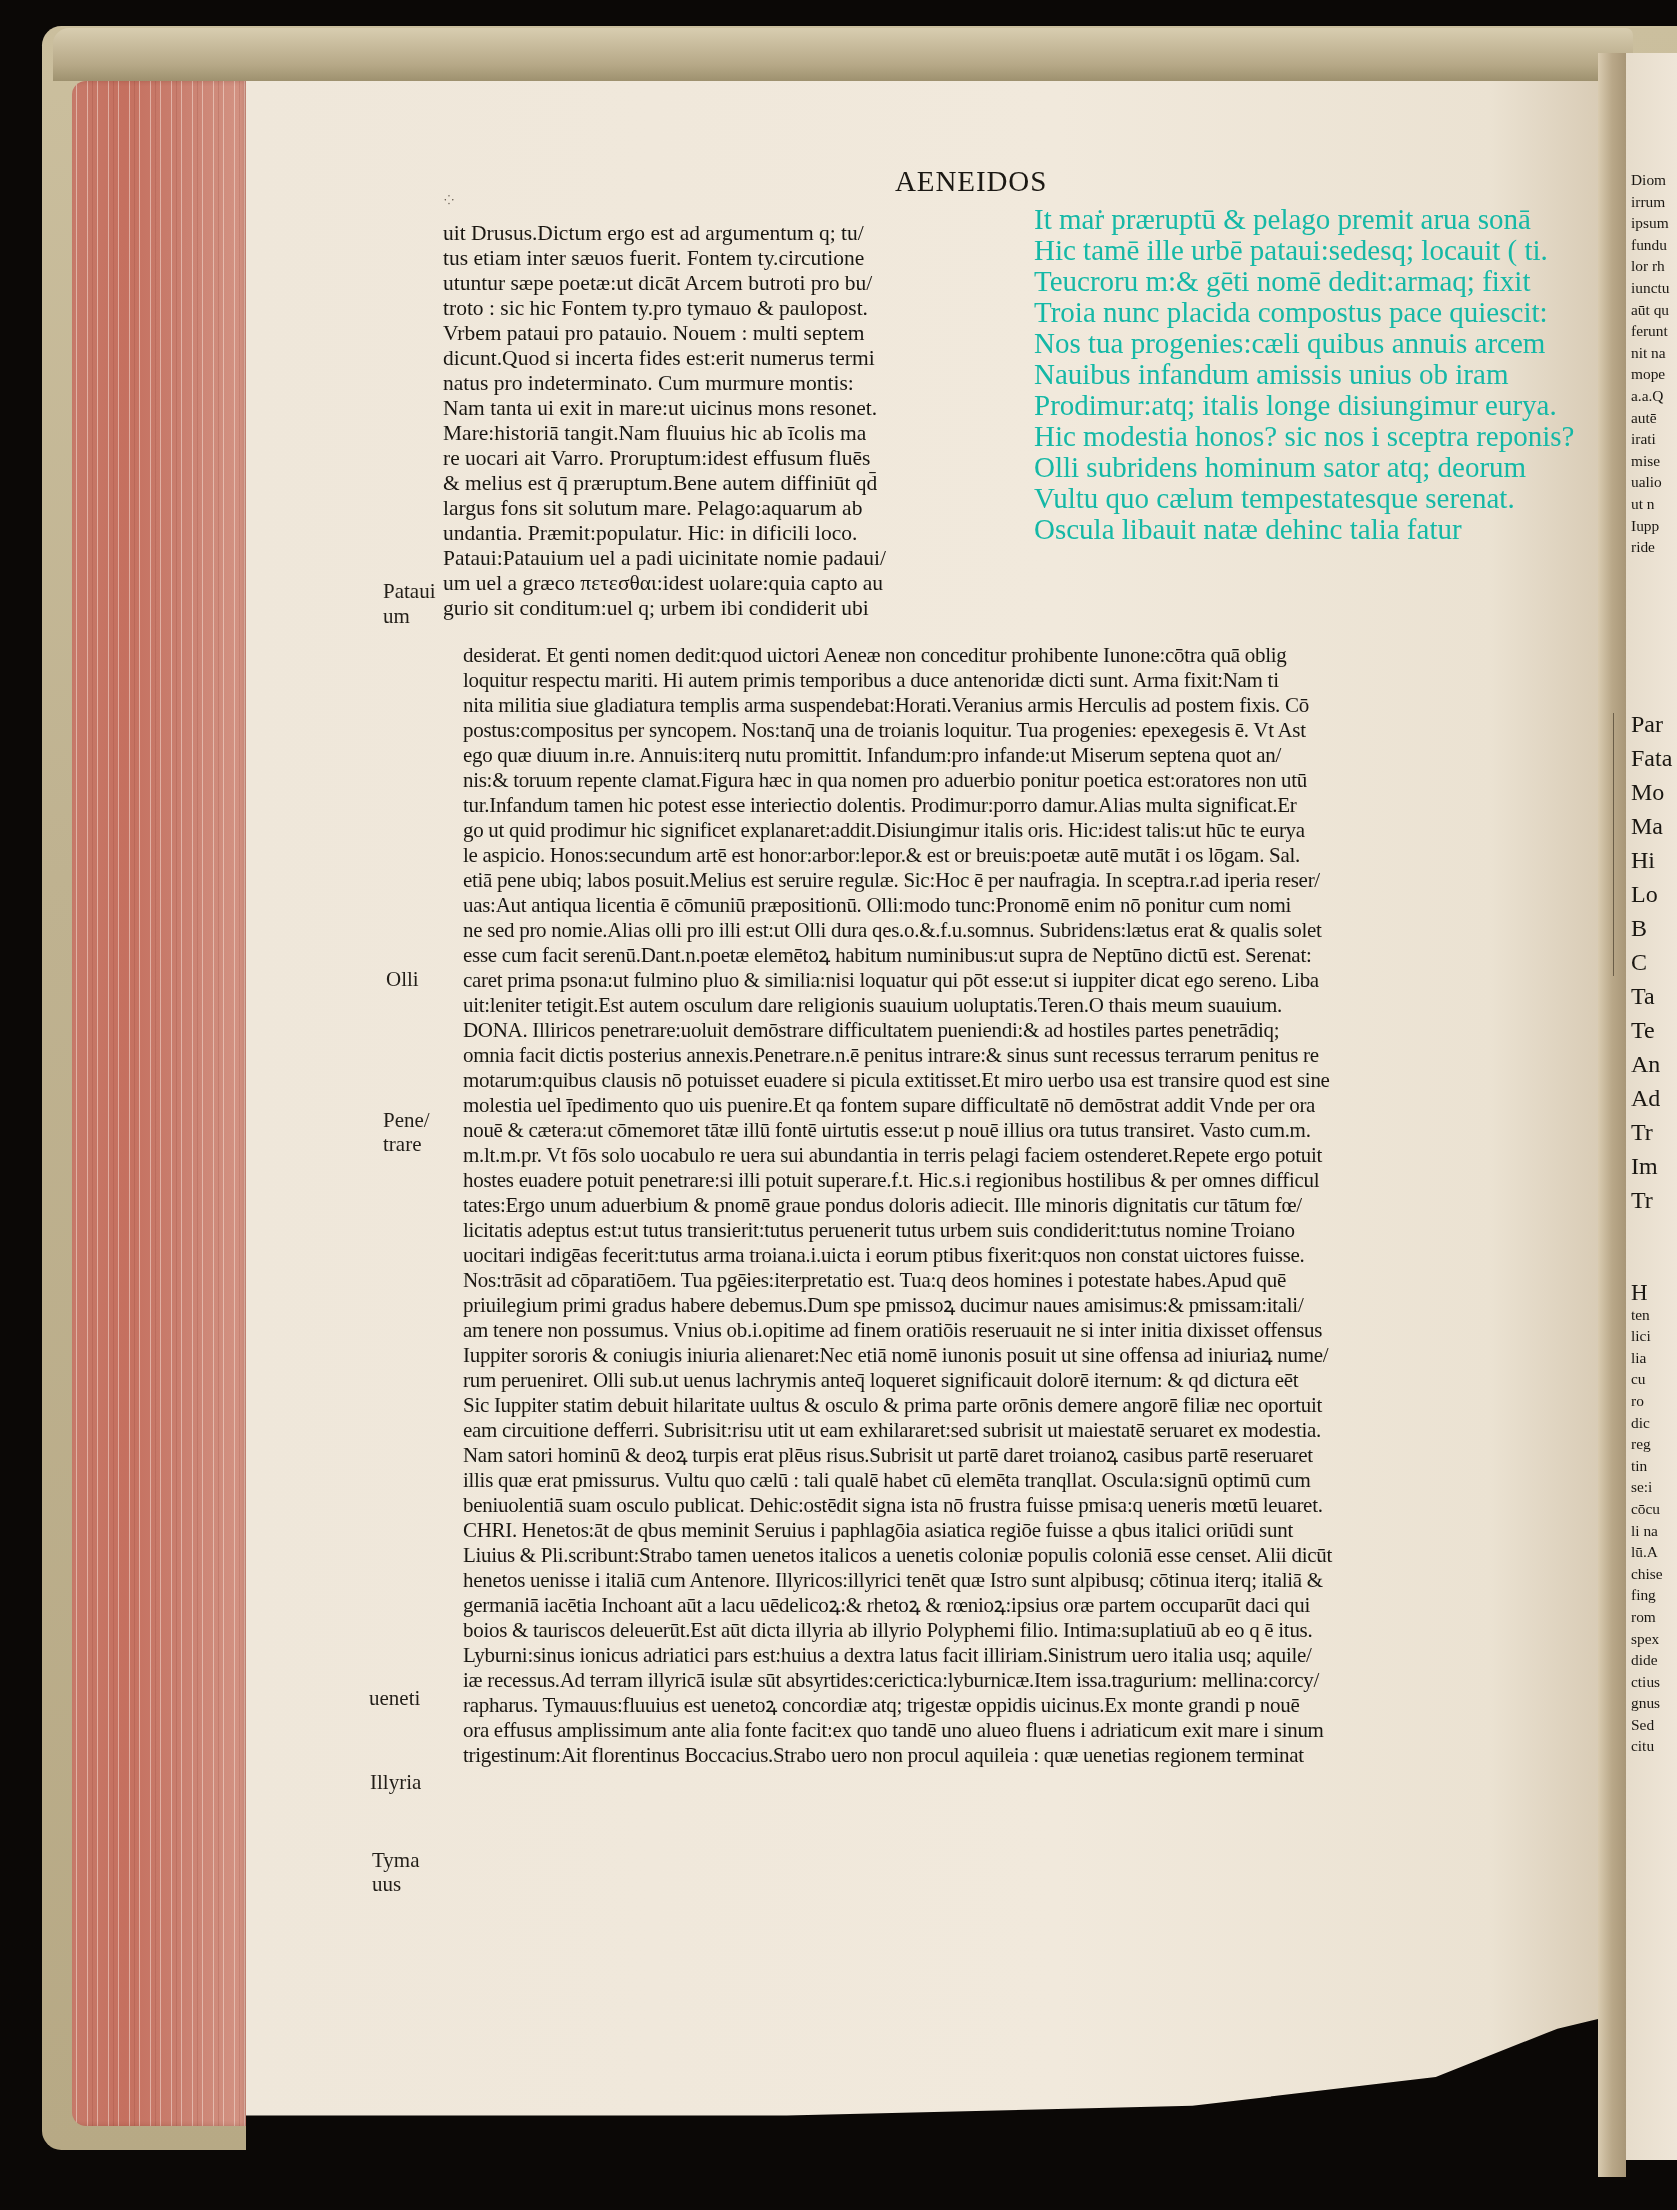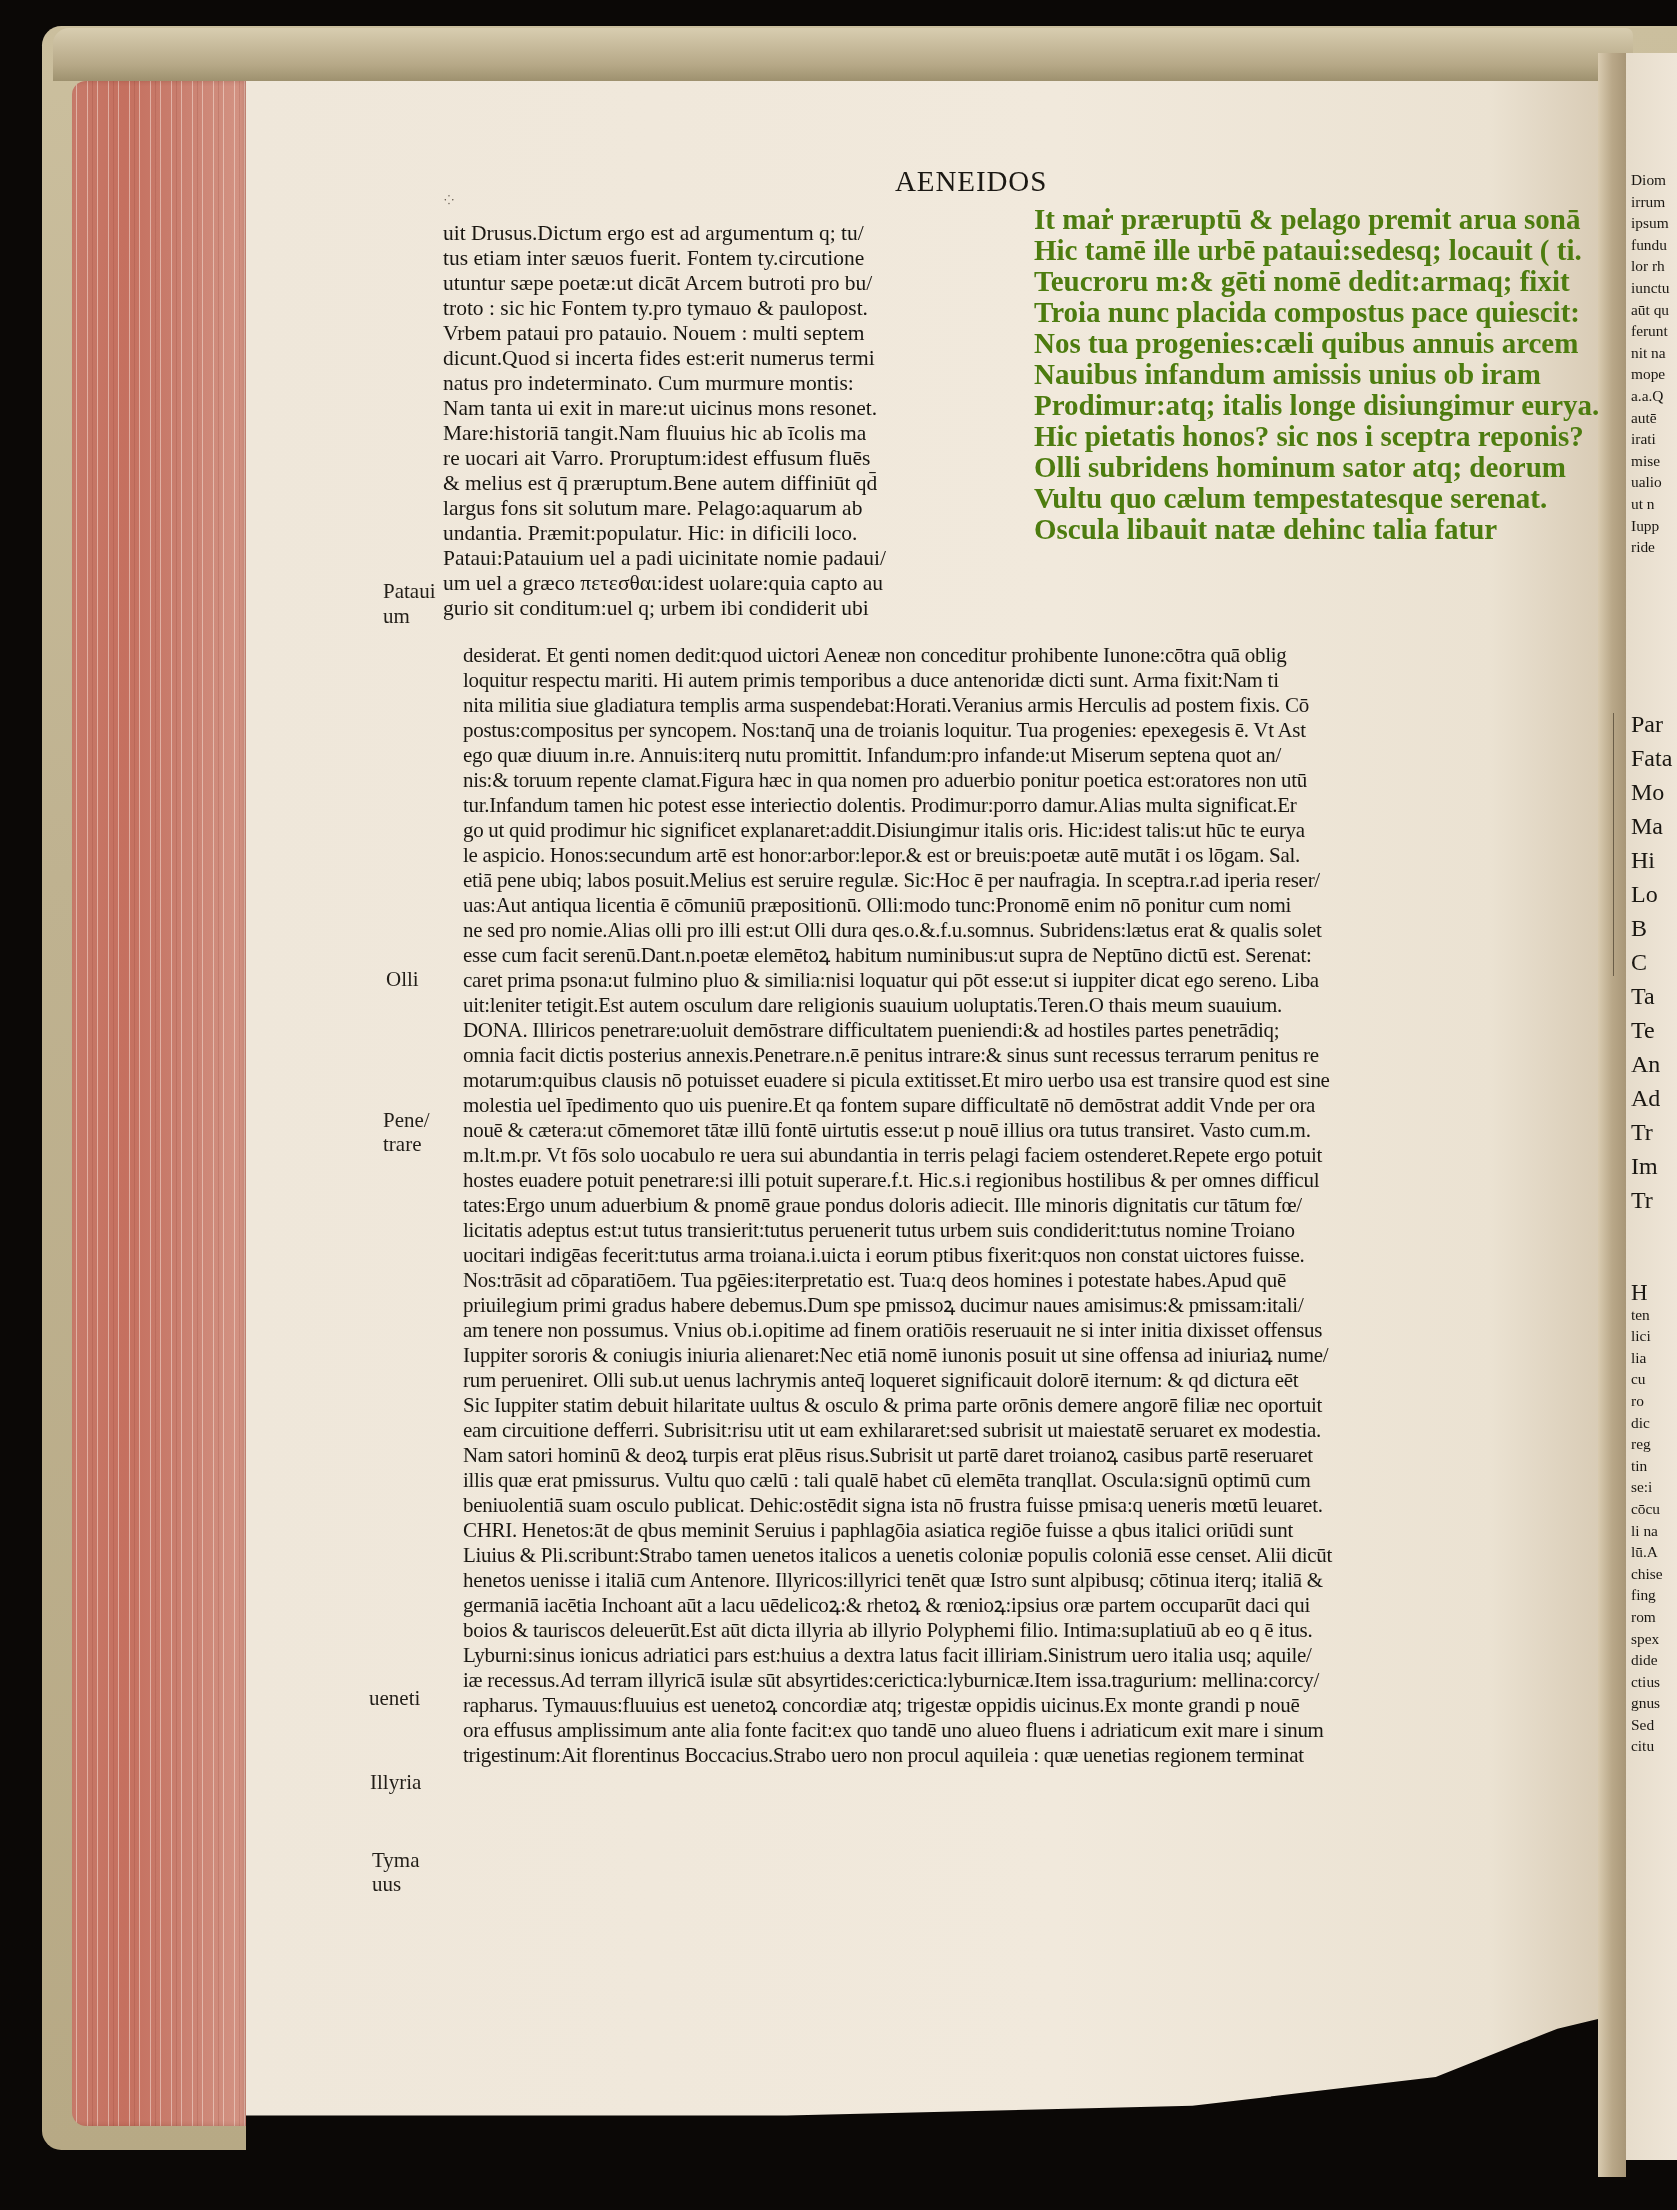--- a/index.html
+++ b/index.html
@@ -46,23 +46,22 @@
   }
   .running-head {
     position: absolute; left: 895px; top: 165px;
     font-size: 29px; letter-spacing: 0.9px; color: #1c1914;
   }
   .mark {
     position: absolute; left: 444px; top: 191px; font-size: 12.3px; color: #6a6054;
   }
   .verse {
     position: absolute; left: 1034px; top: 204px; width: 562px;
-    font-size: 29px; line-height: 31px; color: #4d7c0f;
+    font-size: 29px; line-height: 31px; color: #14b8a6;
     white-space: nowrap;
-    font-weight: bold;
   }
   .verse div { height: 31px; }
   .comm-narrow {
     position: absolute; left: 443px; top: 221px; width: 597px;
     font-size: 21.5px; line-height: 25px; color: #1a1712;
     white-space: nowrap;
   }
   .comm-narrow div, .comm-wide div { height: 25px; overflow: visible; }
   .comm-wide {
     position: absolute; left: 463px; top: 643px; width: 1137px;
@@ -100,21 +99,21 @@
 <div class="running-head">AENEIDOS</div>
 
 <div class="verse">
   <div>It maṙ præruptū &amp; pelago premit arua sonā</div>
   <div>Hic tamē ille urbē pataui:sedesq; locauit ( ti.</div>
   <div>Teucroru m:&amp; gēti nomē dedit:armaq; fixit</div>
   <div>Troia nunc placida compostus pace quiescit:</div>
   <div>Nos tua progenies:cæli quibus annuis arcem</div>
   <div>Nauibus infandum amissis unius ob iram</div>
   <div>Prodimur:atq; italis longe disiungimur eurya.</div>
-  <div>Hic pietatis honos? sic nos i sceptra reponis?</div>
+  <div>Hic modestia honos? sic nos i sceptra reponis?</div>
   <div>Olli subridens hominum sator atq; deorum</div>
   <div>Vultu quo cælum tempestatesque serenat.</div>
   <div>Oscula libauit natæ dehinc talia fatur</div>
 </div>
 
 <div class="comm-narrow">
   <div>uit Drusus.Dictum ergo est ad argumentum q; tu/</div>
   <div>tus etiam inter sæuos fuerit. Fontem ty.circutione</div>
   <div>utuntur sæpe poetæ:ut dicāt Arcem butroti pro bu/</div>
   <div>troto : sic hic Fontem ty.pro tymauo &amp; paulopost.</div>

